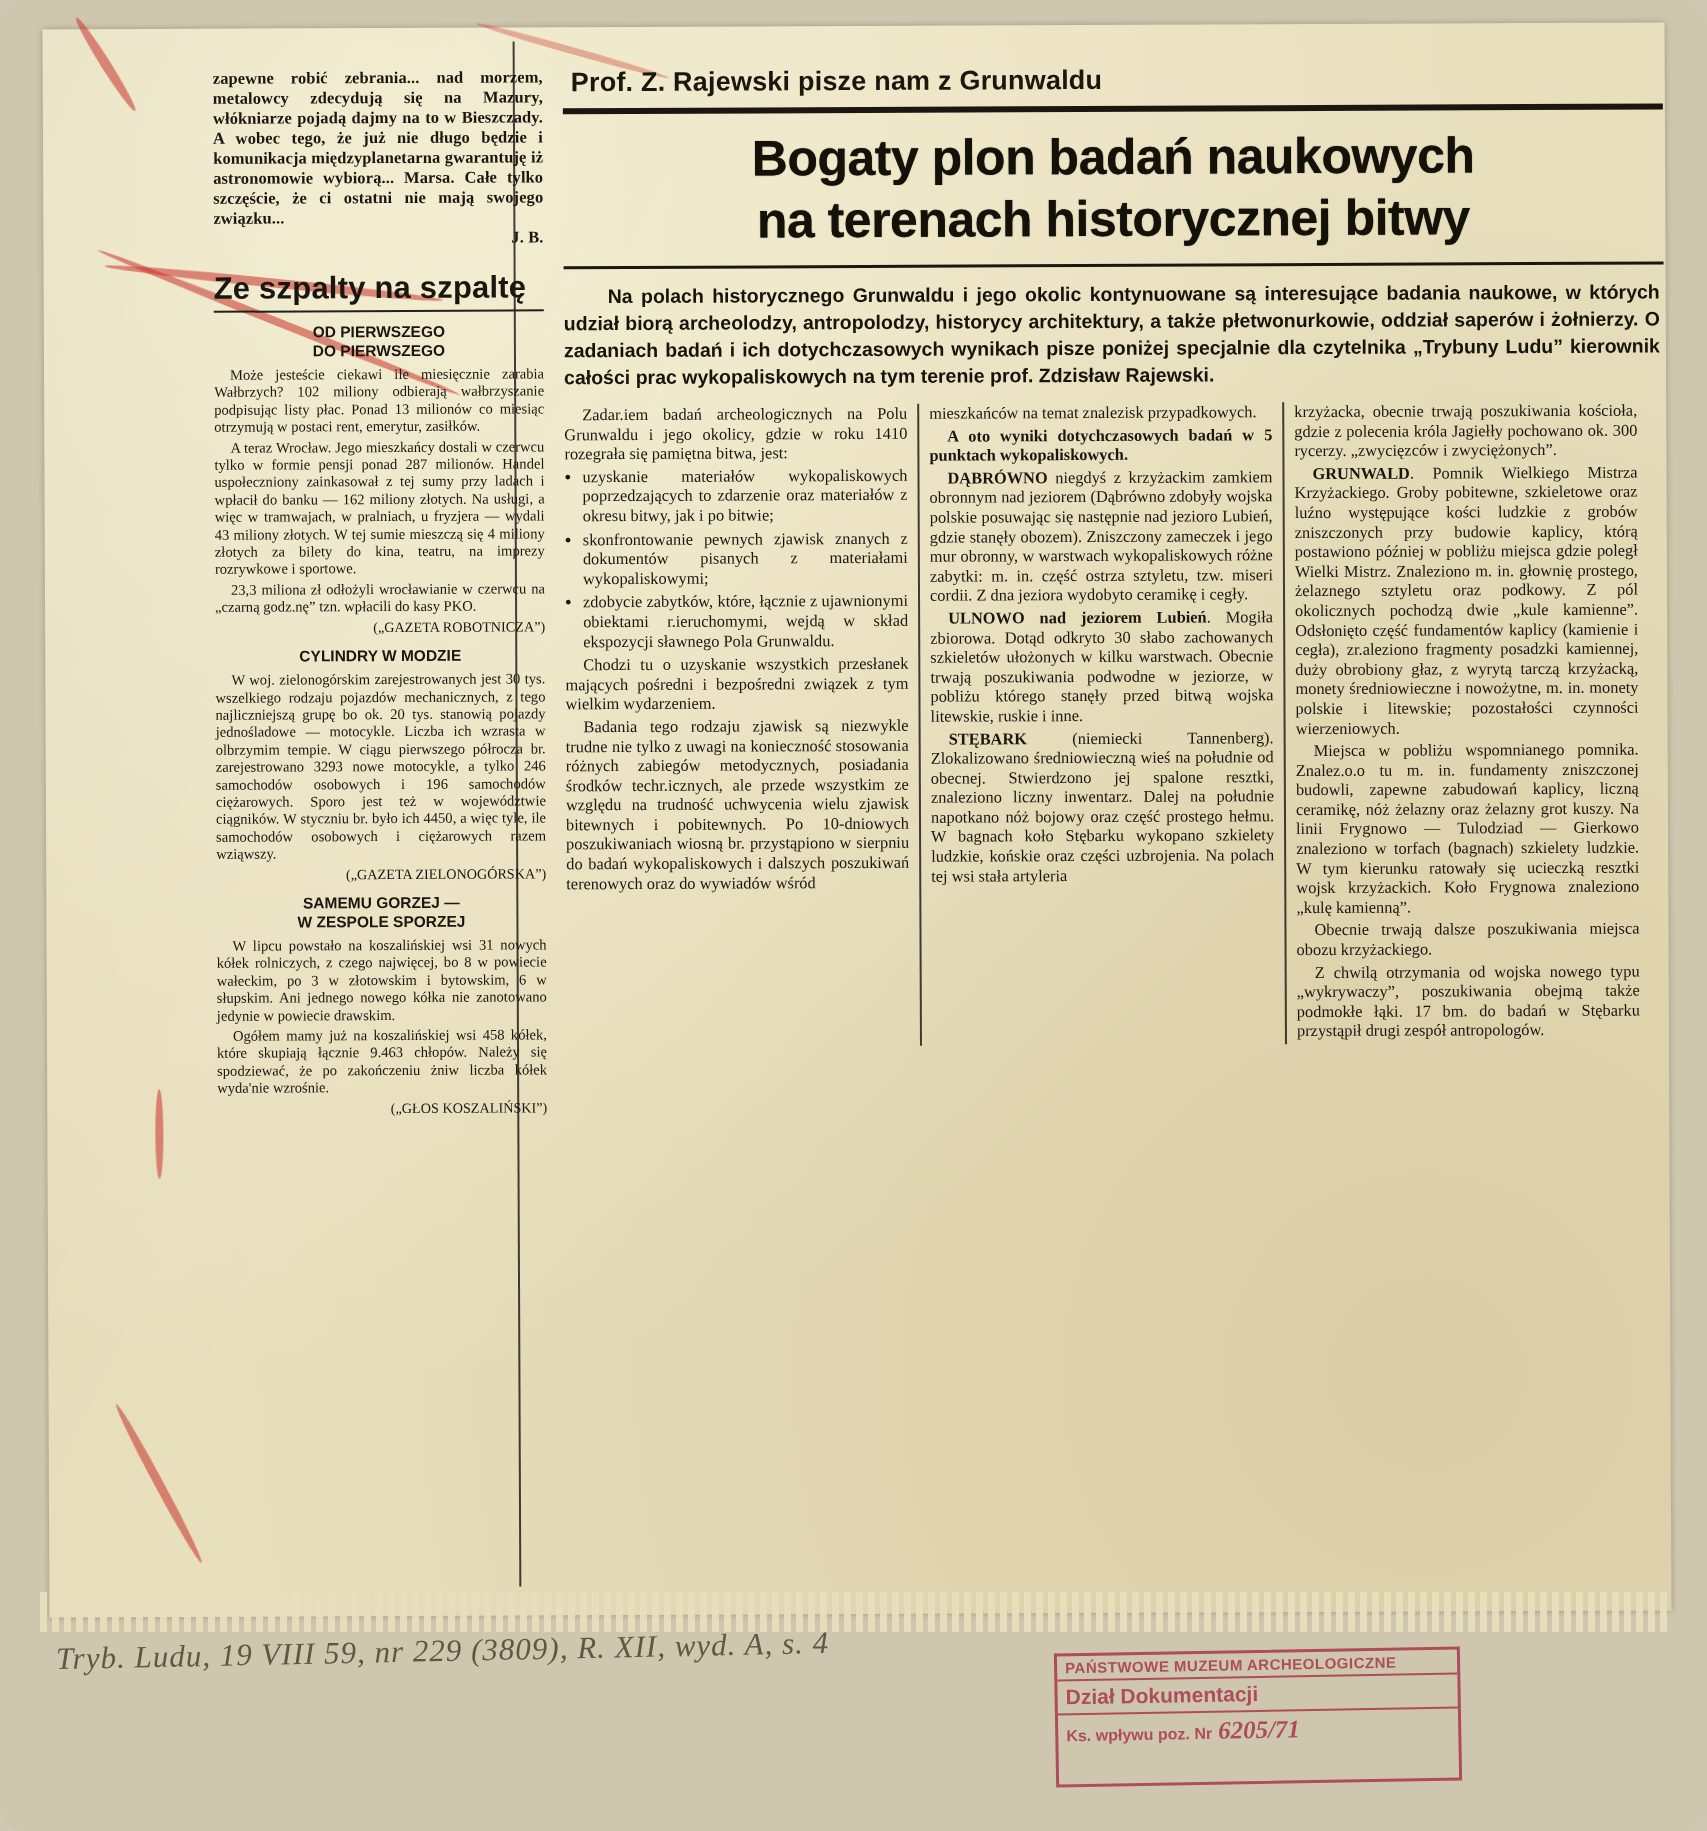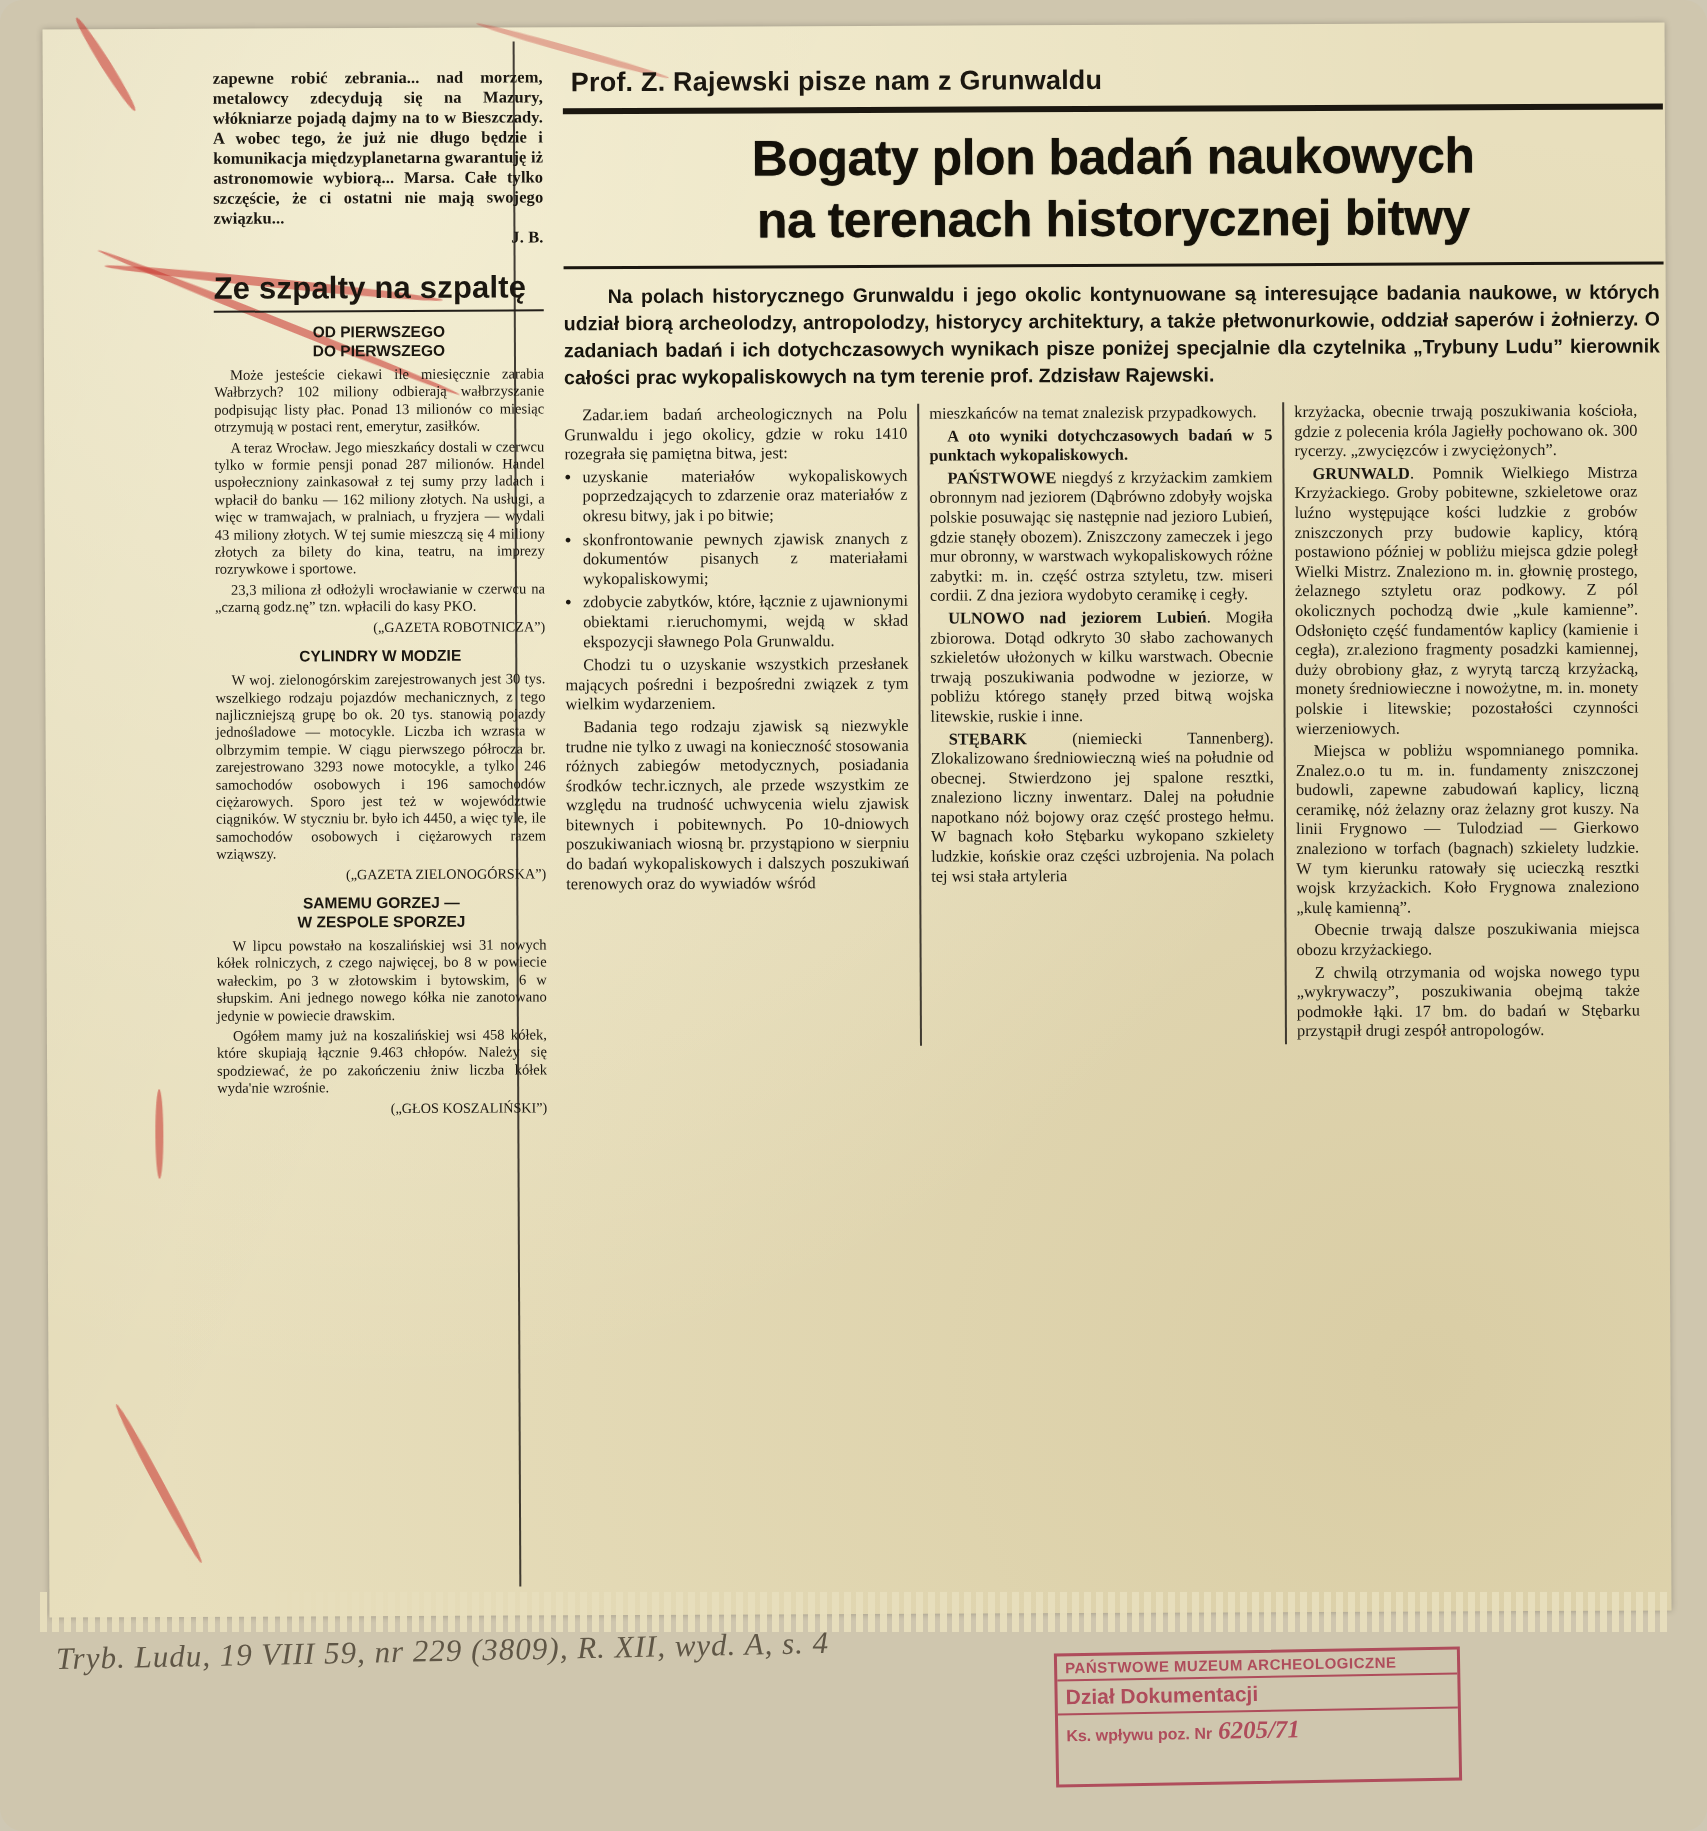--- a/index.html
+++ b/index.html
@@ -192,21 +192,21 @@
           <p>Badania tego rodzaju zjawisk są niezwykle trudne nie tylko z uwagi na konieczność stosowania różnych zabiegów metodycznych, posiadania środków techr.icznych, ale przede wszystkim ze względu na trudność uchwycenia wielu zjawisk bitewnych i pobitewnych. Po 10-dniowych poszukiwaniach wiosną br. przystąpiono w sierpniu do badań wykopaliskowych i dalszych poszukiwań terenowych oraz do wywiadów wśród</p>
         </div>
 
         <div class="sep"></div>
 
         <div class="tcol">
           <p class="noind">mieszkańców na temat znalezisk przypadkowych.</p>
           <p style="font-weight:bold">A oto wyniki dotychczasowych badań w 5 punktach wykopaliskowych.</p>
 
           <p>
-            <b class="place">PAŃSTWOWE</b><span> niegdyś z krzyżackim zamkiem obronnym nad jeziorem (Dąbrówno zdobyły wojska polskie posuwając się następnie nad jezioro Lubień, gdzie stanęły obozem). Zniszczony zameczek i jego mur obronny, w warstwach wykopaliskowych różne zabytki: m. in. część ostrza sztyletu, tzw. miseri cordii. Z dna jeziora wydobyto ceramikę i cegły.</span>
+            <b class="place">DĄBRÓWNO</b><span> niegdyś z krzyżackim zamkiem obronnym nad jeziorem (Dąbrówno zdobyły wojska polskie posuwając się następnie nad jezioro Lubień, gdzie stanęły obozem). Zniszczony zameczek i jego mur obronny, w warstwach wykopaliskowych różne zabytki: m. in. część ostrza sztyletu, tzw. miseri cordii. Z dna jeziora wydobyto ceramikę i cegły.</span>
           </p>
           <p>
             <b class="place">ULNOWO nad jeziorem Lubień</b><span>. Mogiła zbiorowa. Dotąd odkryto 30 słabo zachowanych szkieletów ułożonych w kilku warstwach. Obecnie trwają poszukiwania podwodne w jeziorze, w pobliżu którego stanęły przed bitwą wojska litewskie, ruskie i inne.</span>
           </p>
           <p>
             <b class="place">STĘBARK</b><span> (niemiecki Tannenberg). Zlokalizowano średniowieczną wieś na południe od obecnej. Stwierdzono jej spalone resztki, znaleziono liczny inwentarz. Dalej na południe napotkano nóż bojowy oraz część prostego hełmu. W bagnach koło Stębarku wykopano szkielety ludzkie, końskie oraz części uzbrojenia. Na polach tej wsi stała artyleria</span>
           </p>
         </div>
 
         <div class="sep"></div>

